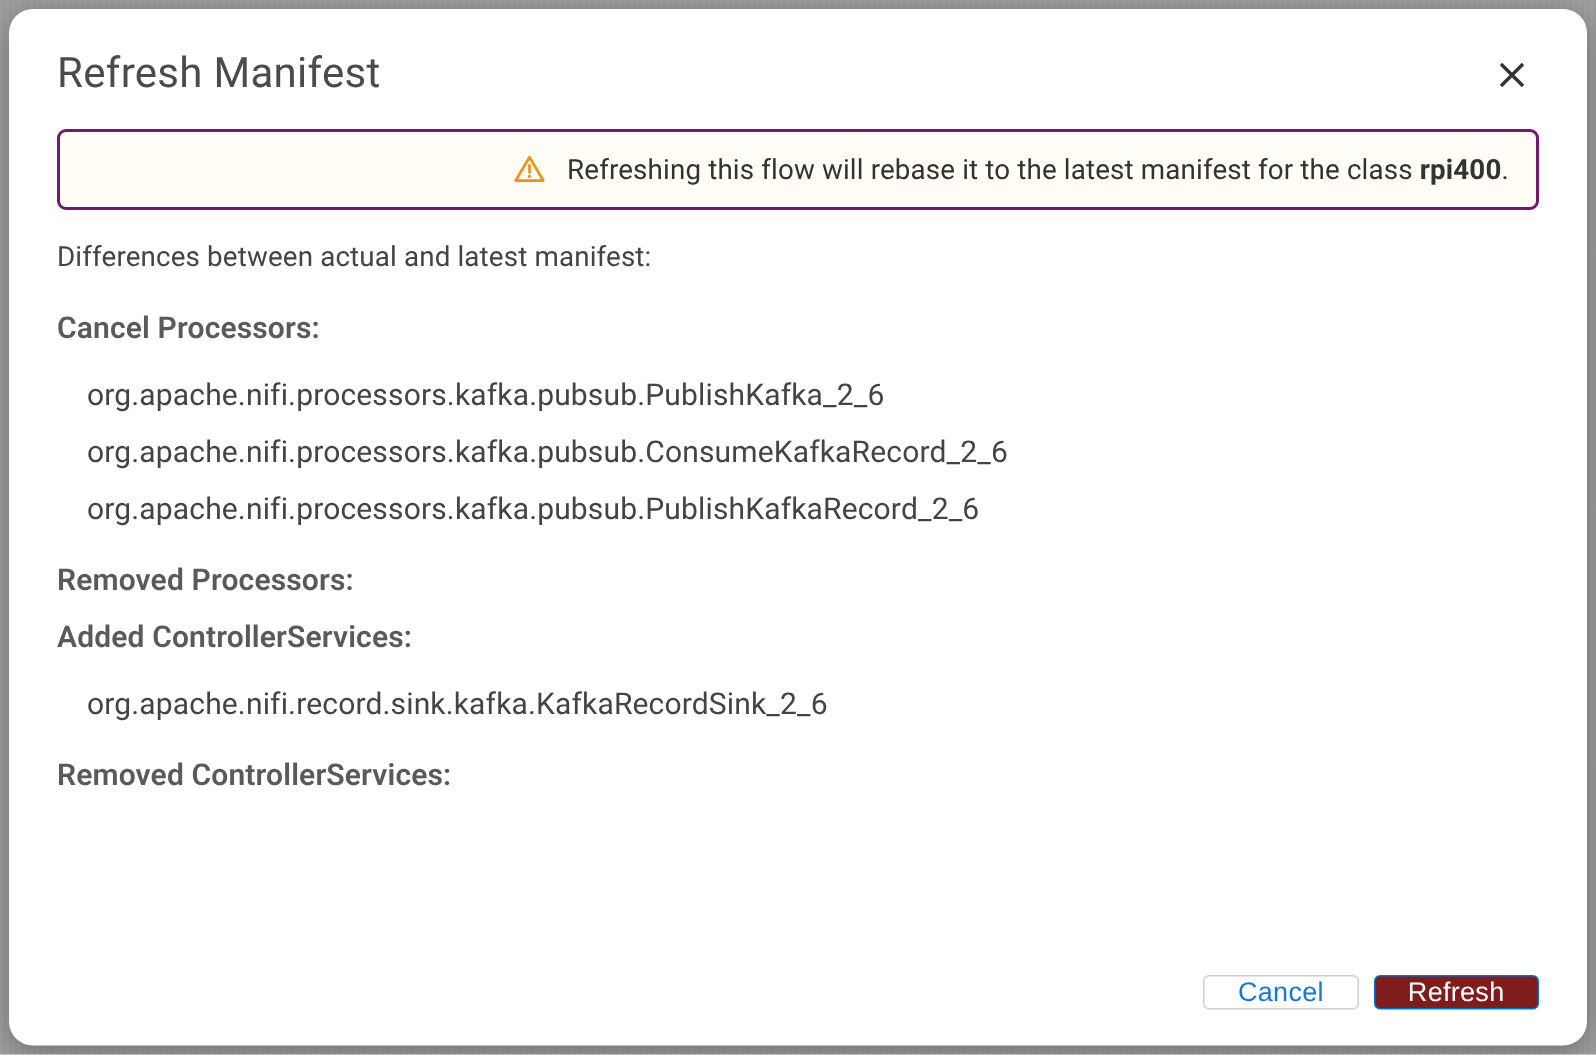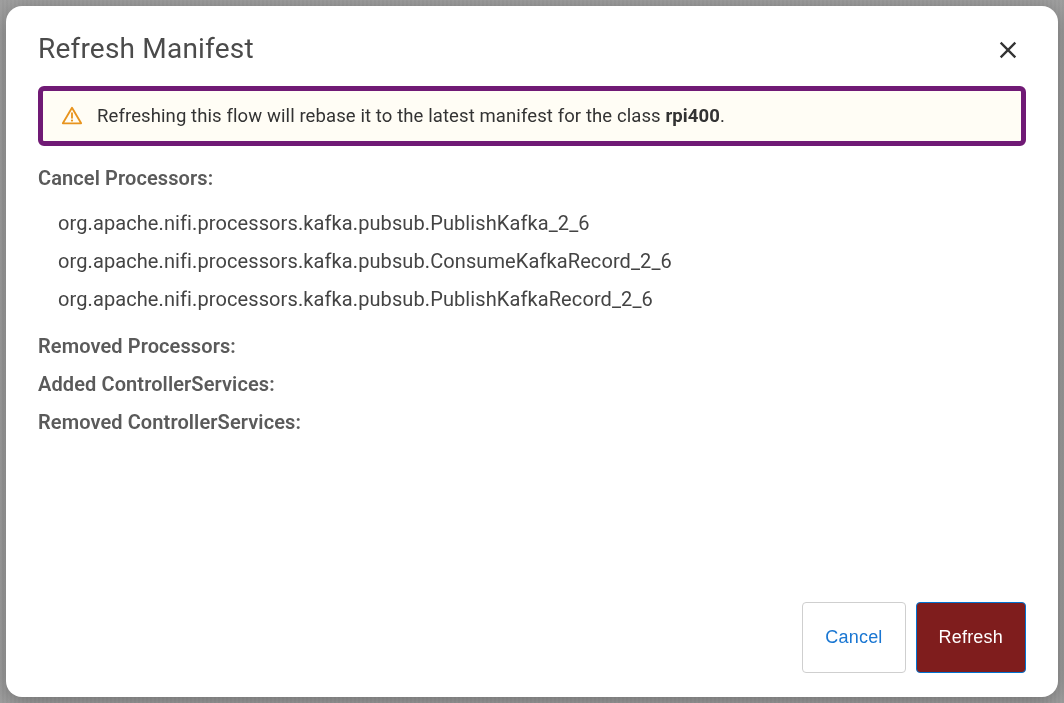--- a/index.html
+++ b/index.html
@@ -73,27 +73,28 @@
     
     .close-btn svg {
       width: 22px;
       height: 22px;
       stroke: #333;
       stroke-width: 2.5;
     }
     
     .alert-box {
       background: #fffdf5;
-      border: 5px solid #701a75;
+      border: 2px solid #701a75;
       border-radius: 6px;
       padding: 14px 18px;
       display: flex;
       align-items: center;
       gap: 14px;
       margin-bottom: 20px;
+      justify-content: flex-end;
     }
     
     .alert-icon {
       flex-shrink: 0;
       width: 22px;
       height: 22px;
     }
     
     .alert-icon svg {
       width: 100%;
@@ -148,21 +149,21 @@
     
     .modal-footer {
       display: flex;
       justify-content: flex-end;
       gap: 10px;
       padding-top: 24px;
     }
     
     .btn {
       font-size: 18px;
-      padding: 24px 22px;
+      padding: 0 22px;
       border-radius: 4px;
       cursor: pointer;
       font-weight: 400;
       letter-spacing: 0.2px;
     }
     
     .btn-secondary {
       background: #ffffff;
       border: 1px solid #cfcfcf;
       color: #1976d2;
@@ -198,31 +199,35 @@
           <path d="M12 3 L22 20 L2 20 Z" stroke="#e8941e" stroke-width="2" stroke-linejoin="round" fill="none"></path>
           <line x1="12" y1="9" x2="12" y2="14" stroke="#e8941e" stroke-width="2" stroke-linecap="round"></line>
           <circle cx="12" cy="17" r="1.2" fill="#e8941e"></circle>
         </svg>
       </span>
       <span class="alert-text">
         <span>Refreshing this flow will rebase it to the latest manifest for the class </span><span class="bold">rpi400</span><span>.</span>
       </span>
     </div>
 
+    <p class="intro-text">Differences between actual and latest manifest:</p>
 
     <h2 class="section-heading">Cancel Processors:</h2>
     <ul class="item-list">
       <li>org.apache.nifi.processors.kafka.pubsub.PublishKafka_2_6</li>
       <li>org.apache.nifi.processors.kafka.pubsub.ConsumeKafkaRecord_2_6</li>
       <li>org.apache.nifi.processors.kafka.pubsub.PublishKafkaRecord_2_6</li>
     </ul>
 
     <h2 class="section-heading">Removed Processors:</h2>
 
     <h2 class="section-heading">Added ControllerServices:</h2>
+    <ul class="item-list">
+      <li>org.apache.nifi.record.sink.kafka.KafkaRecordSink_2_6</li>
+    </ul>
 
     <h2 class="section-heading">Removed ControllerServices:</h2>
 
   </div>
 
   <div class="modal-footer">
     <button class="btn btn-secondary">Cancel</button>
     <button class="btn btn-primary">Refresh</button>
   </div>
 

